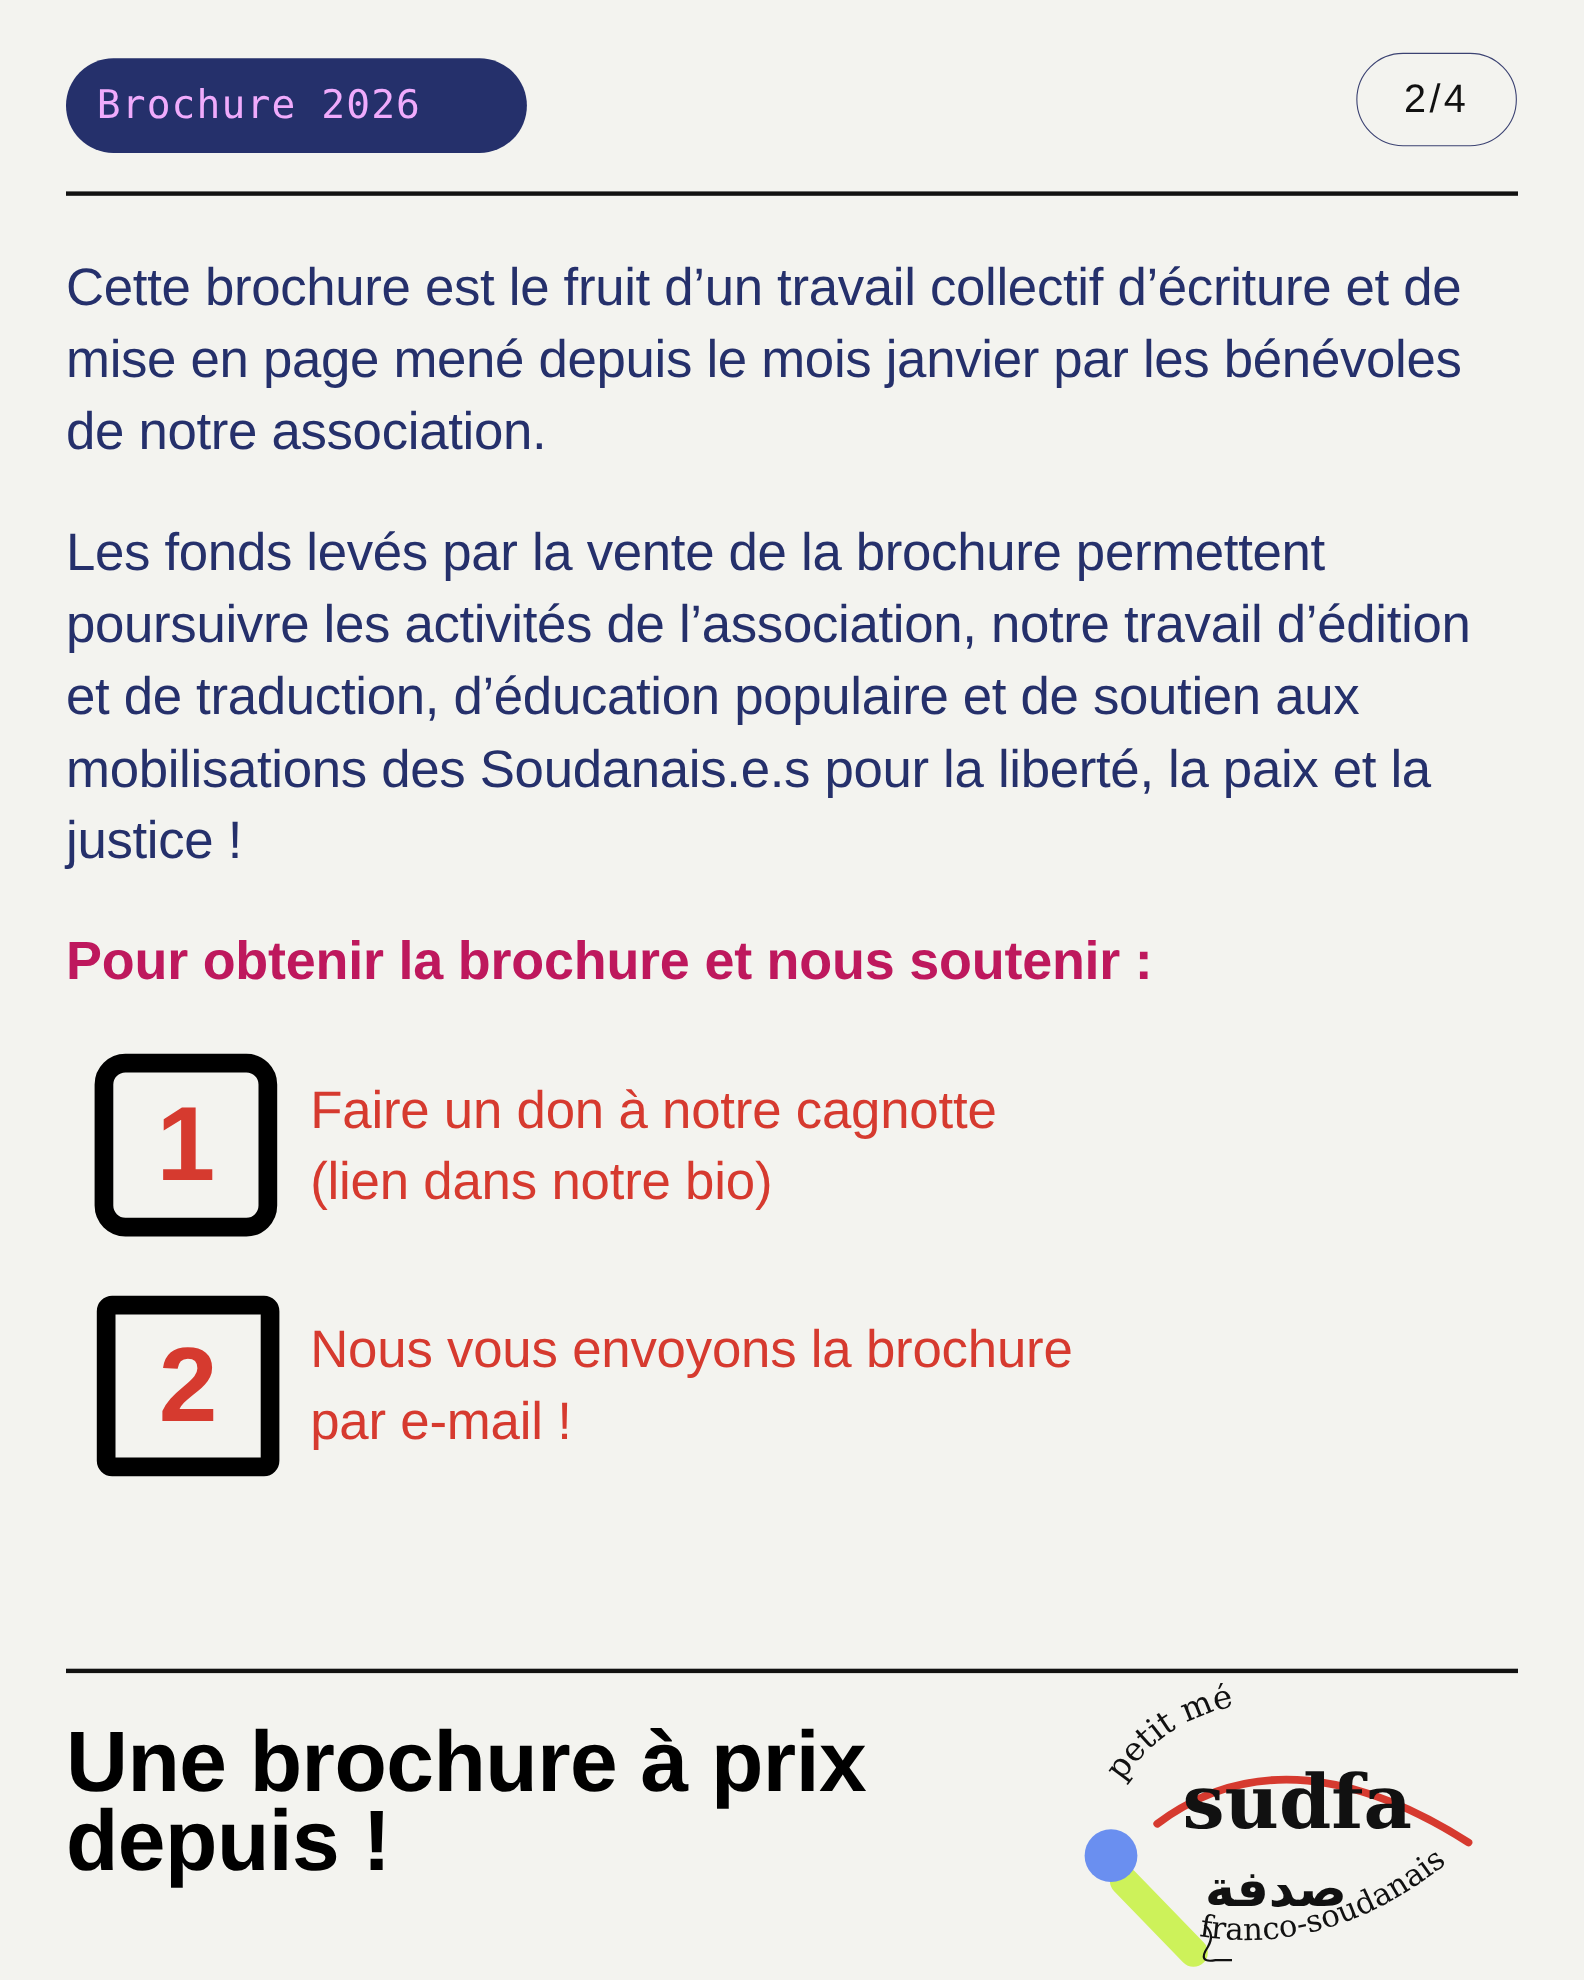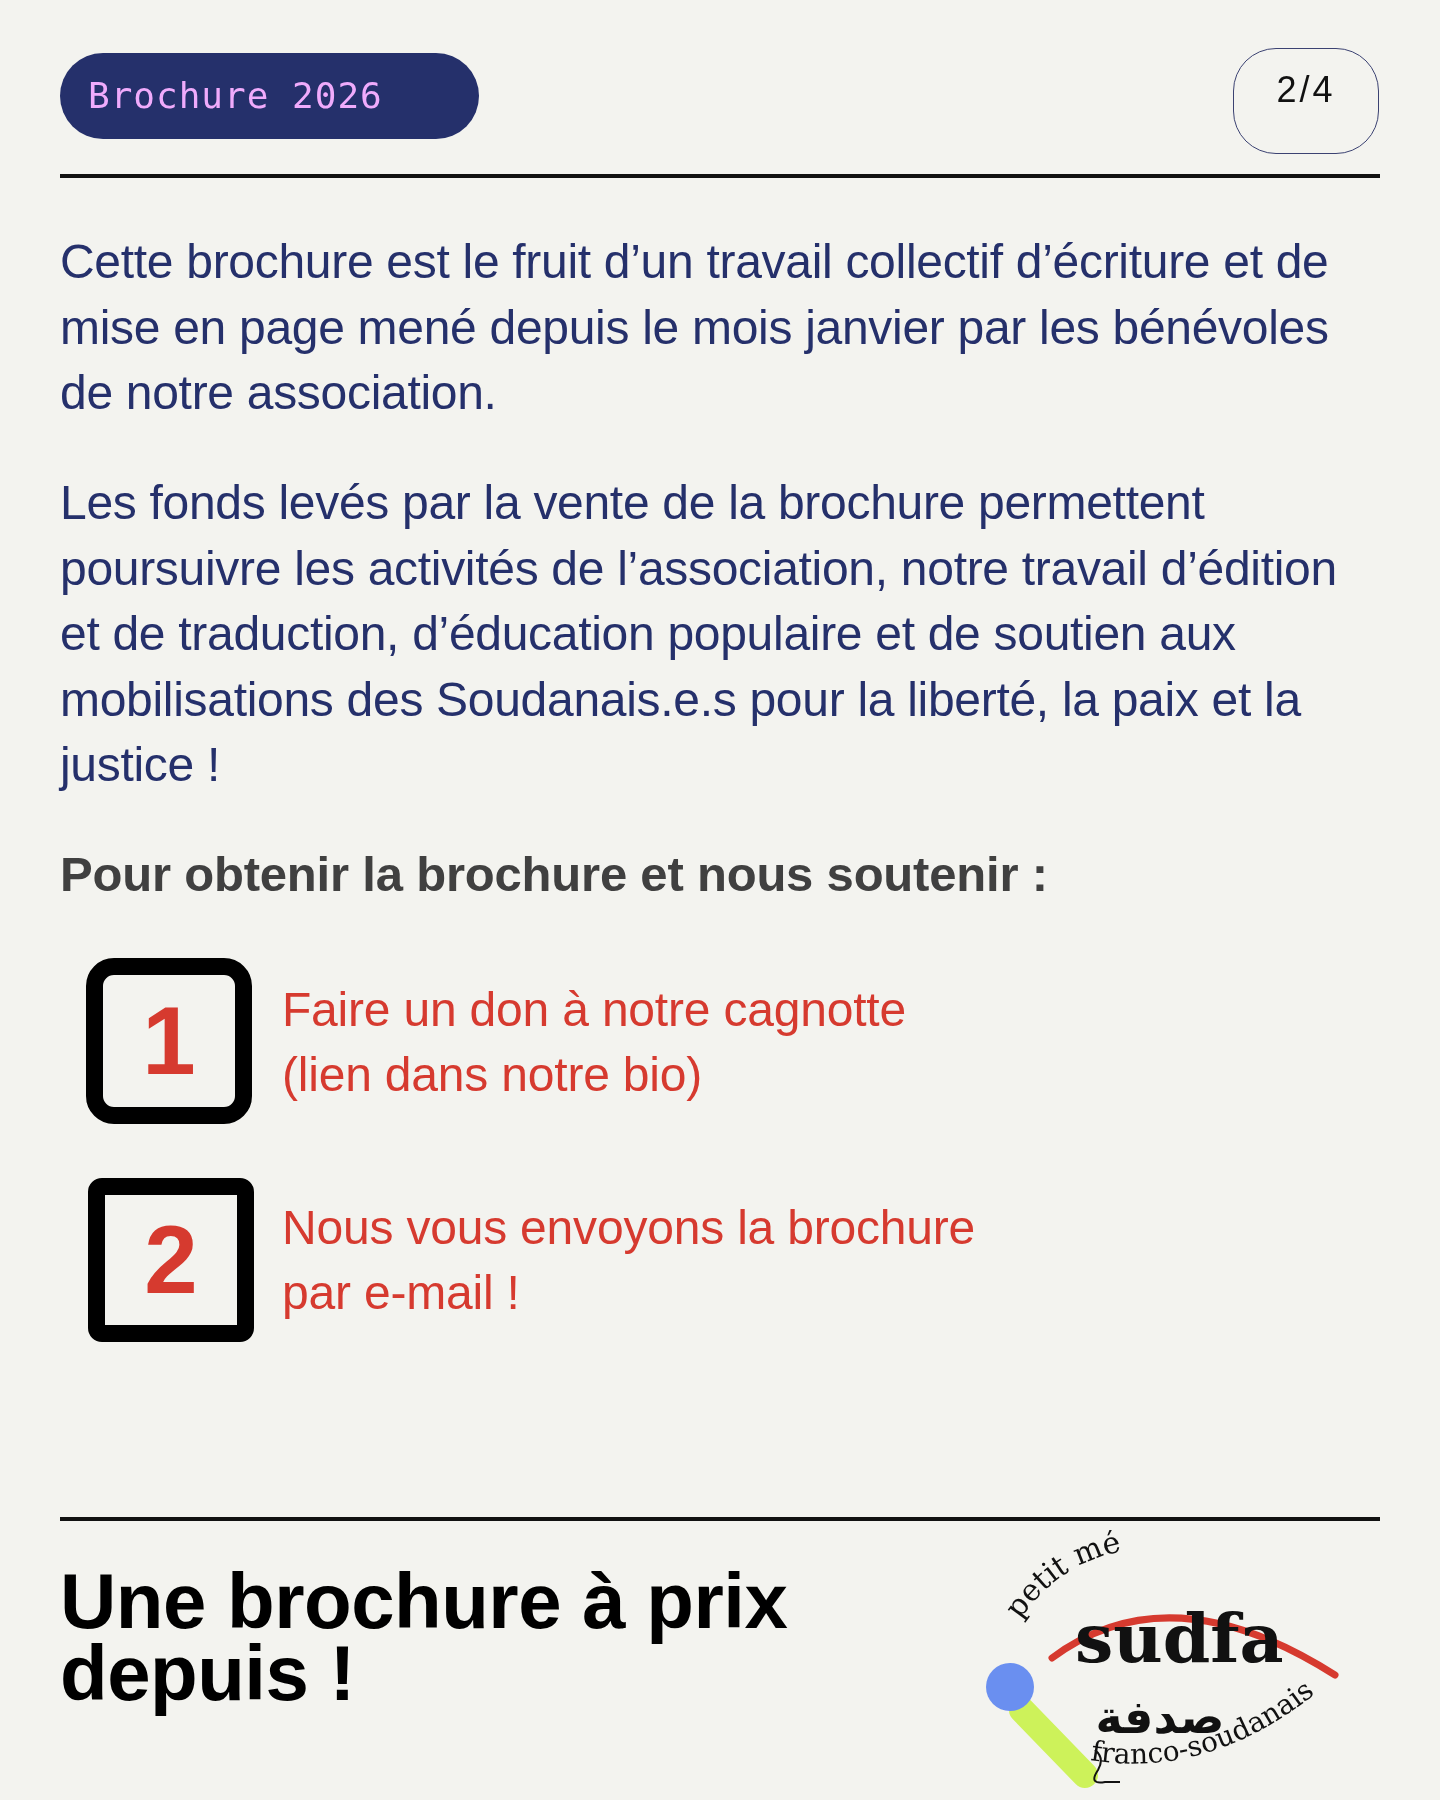--- a/index.html
+++ b/index.html
@@ -6,39 +6,39 @@
     html, body { width: 1440px; height: 1800px; background: #f3f3ef; overflow: hidden; }
     body { position: relative; font-family: "Liberation Sans", sans-serif; }
 
     .badge {
       position: absolute; left: 60px; top: 53px; width: 419px; height: 86px;
       background: #25306b; border-radius: 43px;
       color: #f0abfc; font-family: "DejaVu Sans Mono", monospace; font-size: 36px;
       line-height: 86px; padding-left: 28px; letter-spacing: 1px;
     }
     .pager {
-      position: absolute; left: 1233px; top: 48px; width: 146px; height: 106px;
+      position: absolute; left: 1233px; top: 48px; width: 146px; height: 85px;
       border: 1.5px solid #3b4272; border-radius: 43px;
       color: #111; font-family: "Liberation Sans", sans-serif; font-size: 36px;
       line-height: 82px; text-align: center; letter-spacing: 3px;
     }
     .rule { position: absolute; left: 60px; width: 1320px; height: 4px; background: #111; }
     .rule.top { top: 174px; }
     .rule.bottom { top: 1517px; }
 
     .para {
       position: absolute; left: 60px; width: 1320px;
       color: #25306b; font-size: 48px; line-height: 65.5px; letter-spacing: -0.3px;
     }
     .para.p1 { top: 229px; }
     .para.p2 { top: 470px; }
 
     .cta {
       position: absolute; left: 60px; top: 846px;
-      color: #404040; font-size: 49px; font-weight: bold; letter-spacing: -0.2px;
+      color: #be185d; font-size: 49px; font-weight: bold; letter-spacing: -0.2px;
     }
 
     .step-box {
       position: absolute; width: 166px; height: 166px;
       border: 17px solid #000; background: #f3f3ef;
       display: flex; align-items: center; justify-content: center;
       color: #d63a2f; font-weight: bold; font-size: 96px;
     }
     .step-box.s1 { left: 86px; top: 958px; border-radius: 28px; }
     .step-box.s2 { left: 88px; top: 1178px; height: 164px; border-radius: 14px; }

